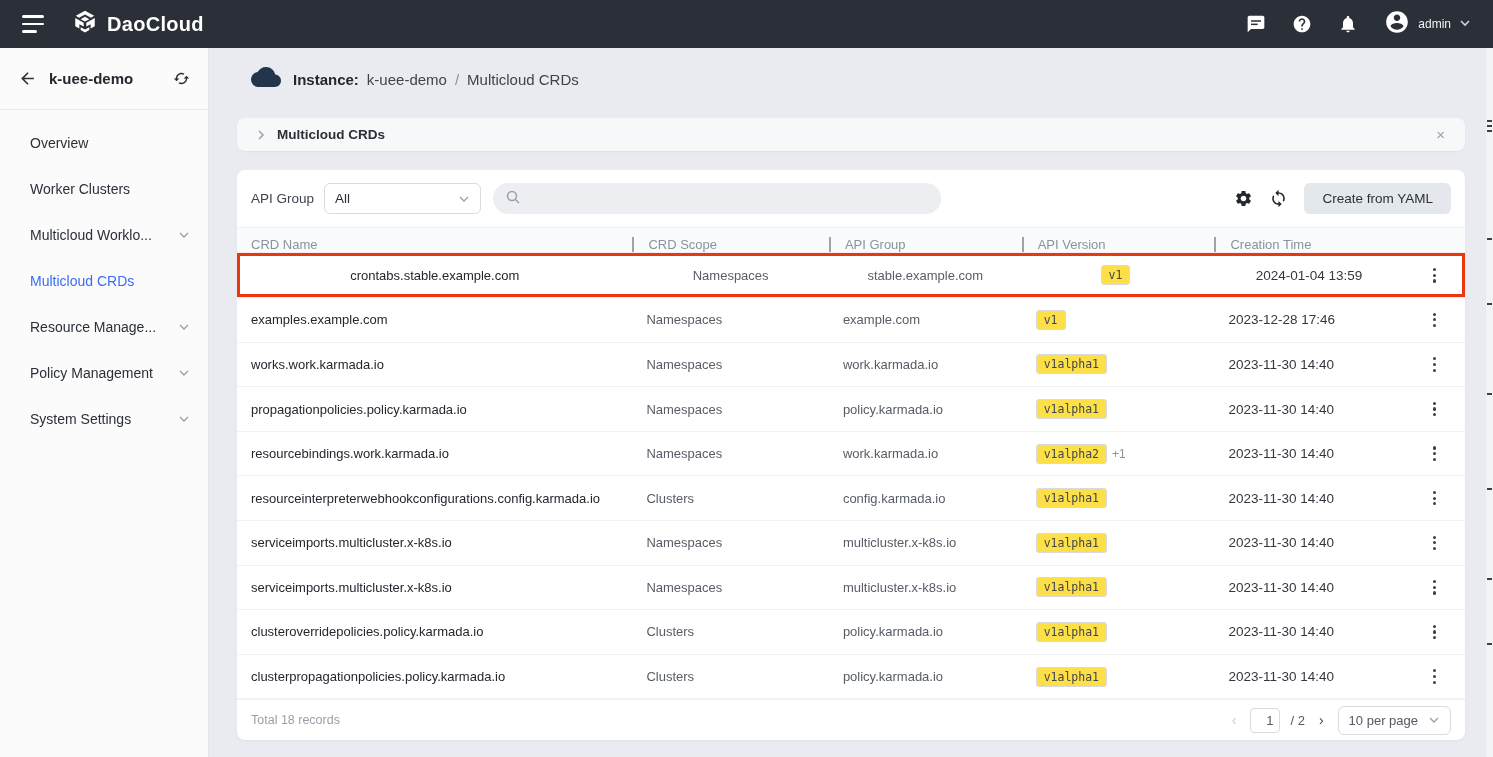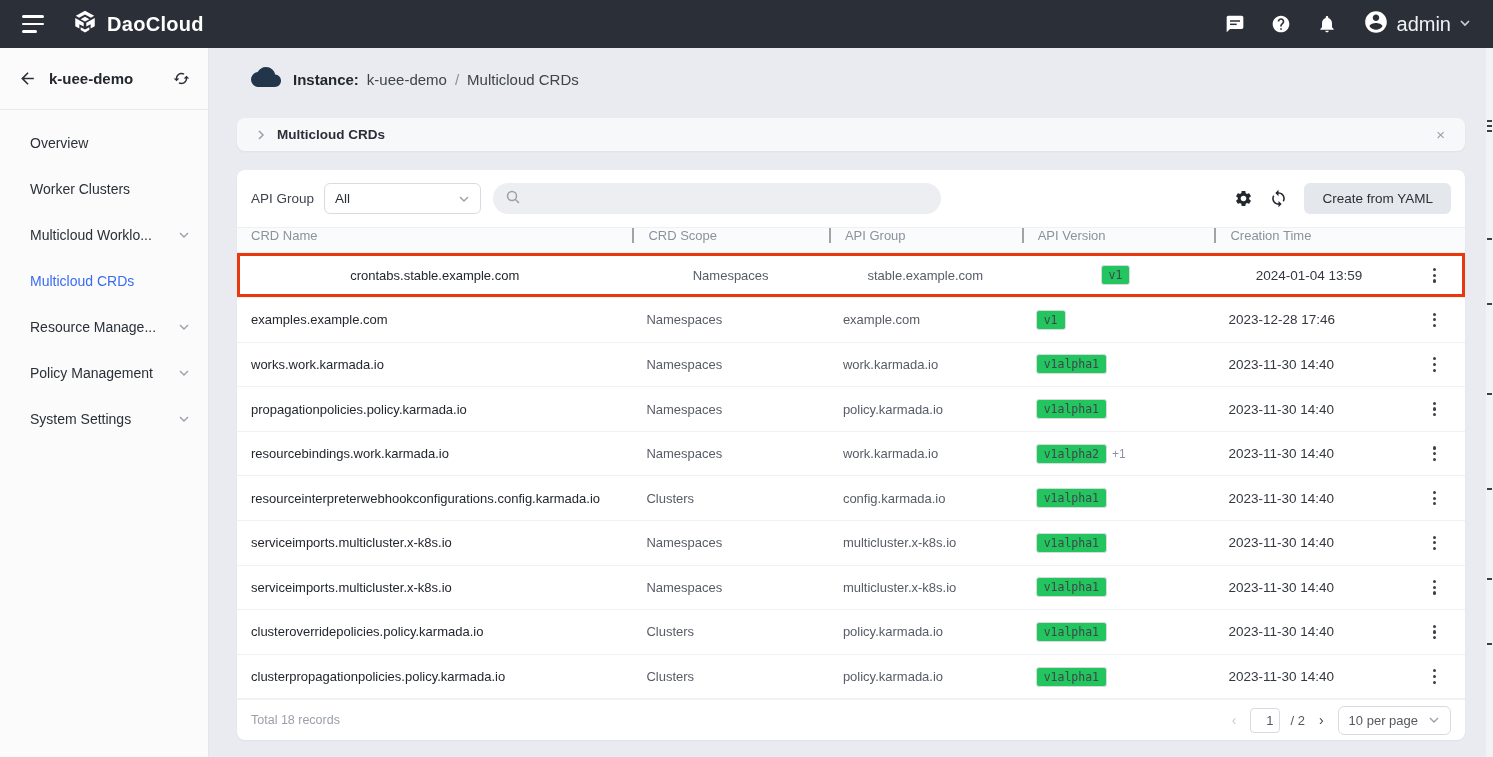--- a/index.html
+++ b/index.html
@@ -10,21 +10,21 @@
   .topbar { height:48px; background:#2b3038; display:flex; align-items:center; padding:0 22px; }
   .hamburger { width:22px; display:flex; flex-direction:column; gap:5px; cursor:pointer; margin-right:28px; }
   .hamburger span { height:2.5px; background:#fff; border-radius:2px; }
   .hamburger span:nth-child(3) { width:70%; }
   .brand { display:flex; align-items:center; gap:9px; }
   .brand-name { color:#fff; font-size:20px; font-weight:bold; letter-spacing:.3px; }
   .topbar-spacer { flex:1; }
   .topbar-right { display:flex; align-items:center; gap:26px; }
   .tb-icon { width:20px; height:20px; display:flex; align-items:center; justify-content:center; cursor:pointer; }
   .user-chip { display:flex; align-items:center; gap:8px; cursor:pointer; }
-  .user-name { color:#f0f2f5; font-size:20px; }
+  .user-name { color:#f0f2f5; font-size:12px; }
 
   
   .shell { display:flex; height:709px; }
   .sidebar { width:209px; background:#fbfbfc; border-right:1px solid #e4e6ea; flex-shrink:0; }
   .side-head { height:62px; display:flex; align-items:center; padding:0 18px; gap:12px;
     border-bottom:1px solid #e8eaed; }
   .side-title { font-size:15px; font-weight:bold; color:#23272e; flex:1; }
   .icon-btn { cursor:pointer; display:flex; align-items:center; justify-content:center; }
   .side-nav { padding-top:10px; }
   .nav-item { height:46px; display:flex; align-items:center; padding:0 18px 0 30px; font-size:14px;
@@ -60,33 +60,33 @@
     display:flex; align-items:center; padding:0 12px; gap:8px; }
   .search-input { border:none; outline:none; background:transparent; flex:1; font-size:13.5px;
     font-family:inherit; color:#2b3038; }
   .toolbar-spacer { flex:1; }
   .tool-icons { display:flex; align-items:center; gap:16px; margin-right:16px; }
   .yaml-btn { height:31px; background:#e4e7ec; border:none; border-radius:6px; padding:0 18px;
     font-size:13.5px; color:#2b3038; font-family:inherit; cursor:pointer; }
 
   
   .table { flex:1; display:flex; flex-direction:column; }
-  .thead { height:26px; background:#fafbfc; display:flex; align-items:flex-start;
+  .thead { height:26px; background:#fafbfc; display:flex; align-items:flex-end;
     border-top:1px solid #eef0f2; border-bottom:1px solid #eef0f2; }
   .thead .cell { font-size:13px; color:#8c919b; }
   .thead .cell + .cell { border-left:2px solid #a3a3a3; }
   .cell { padding:0 14px; overflow:hidden; white-space:nowrap; }
   .c-name { width:32.2%; } .c-scope { width:16%; } .c-group { width:15.7%; }
   .c-version { width:15.7%; } .c-time { width:15.4%; } .c-act { flex:1; display:flex; justify-content:center; }
   .row { height:44.6px; display:flex; align-items:center; border-bottom:1px solid #f0f1f4; background:#fff; }
   .row .c-name { font-size:13px; color:#23272e; }
   .row .c-scope, .row .c-group { font-size:13px; color:#575c66; }
   .row .c-time { font-size:13.5px; color:#33373f; }
   .row.highlighted { box-shadow:inset 0 0 0 3px #e8390e;text-align:center; }
-  .badge { display:inline-block; background:#22c55e; border:1px solid #d8dade; border-radius:3px;
+  .badge { display:inline-block; background:#fde047; border:1px solid #d8dade; border-radius:3px;
     padding:2px 7px; font-family:"DejaVu Sans Mono","Liberation Mono",monospace; font-size:11.5px; color:#41454d; }
   .extra { font-size:12px; color:#8c919b; margin-left:5px; }
   .kebab { display:flex; flex-direction:column; gap:2.5px; cursor:pointer; padding:4px 6px; }
   .kebab i { width:3.2px; height:3.2px; border-radius:50%; background:#3c4047; }
 
   
   .tfoot { height:41px; display:flex; align-items:center; padding:0 14px; border-top:1px solid #eef0f2; }
   .total { font-size:12.5px; color:#9ba0a8; flex:1; }
   .pager { display:flex; align-items:center; gap:10px; }
   .pg-arrow { font-size:14px; cursor:pointer; padding:0 4px; }

